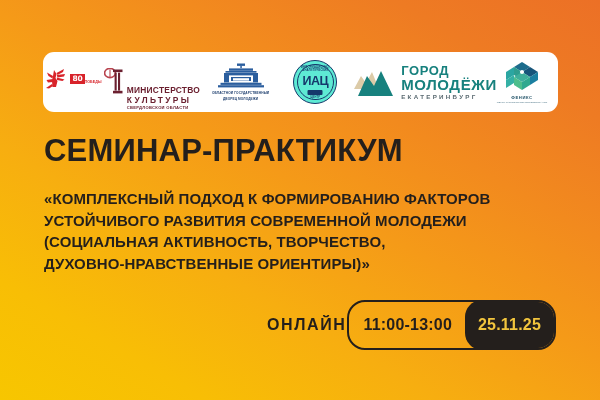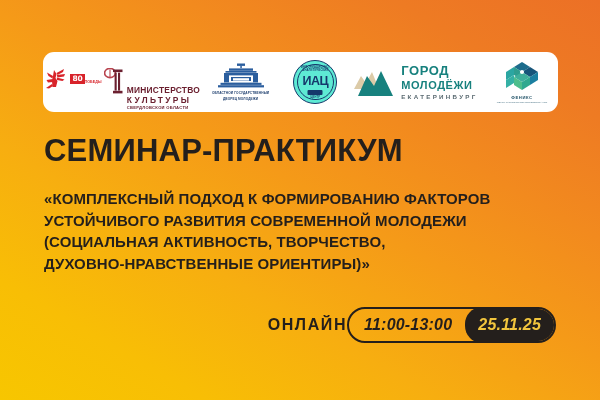--- a/index.html
+++ b/index.html
@@ -160,21 +160,21 @@
 
   
   .logo-gorod { width: 128px; }
   .gorod-mark { width: 42px; height: 30px; flex: 0 0 auto; margin-right: 6px; }
   .gorod-text { line-height: 1; }
   .gorod-l1 {
     font-size: 13px; font-weight: bold; color: #17817E;
     letter-spacing: 0.6px; line-height: 14px;
   }
   .gorod-l2 {
-    font-size: 11px; font-weight: bold; color: #17817E;
+    font-size: 15px; font-weight: bold; color: #17817E;
     letter-spacing: 0.6px; line-height: 14px;
   }
   .gorod-l3 {
     font-size: 6.2px; font-weight: bold; color: #5B6B72;
     letter-spacing: 2.3px; margin-top: 2px; white-space: nowrap;
   }
 
   
   .logo-phoenix { width: 50px; flex-direction: column; justify-content: center; }
   .phoenix-mark { width: 34px; height: 32px; }
@@ -228,26 +228,25 @@
   .online-label {
     font-size: 16px;
     font-weight: bold;
     color: #241F1C;
     letter-spacing: 1.6px;
     white-space: nowrap;
   }
   .schedule-pill {
     display: flex;
     align-items: stretch;
-    height: 36px;
+    height: 50px;
     border: 2px solid #241F1C;
     border-radius: 18px;
     box-sizing: border-box;
     overflow: hidden;
-    font-style: italic;
   }
   .pill-time {
     display: flex; align-items: center; justify-content: center;
     padding: 0 13px 0 15px;
     font-size: 16px; font-weight: bold; color: #241F1C;
     letter-spacing: 0.2px; white-space: nowrap;
   }
   .pill-date {
     display: flex; align-items: center; justify-content: center;
     padding: 0 15px 0 13px;

